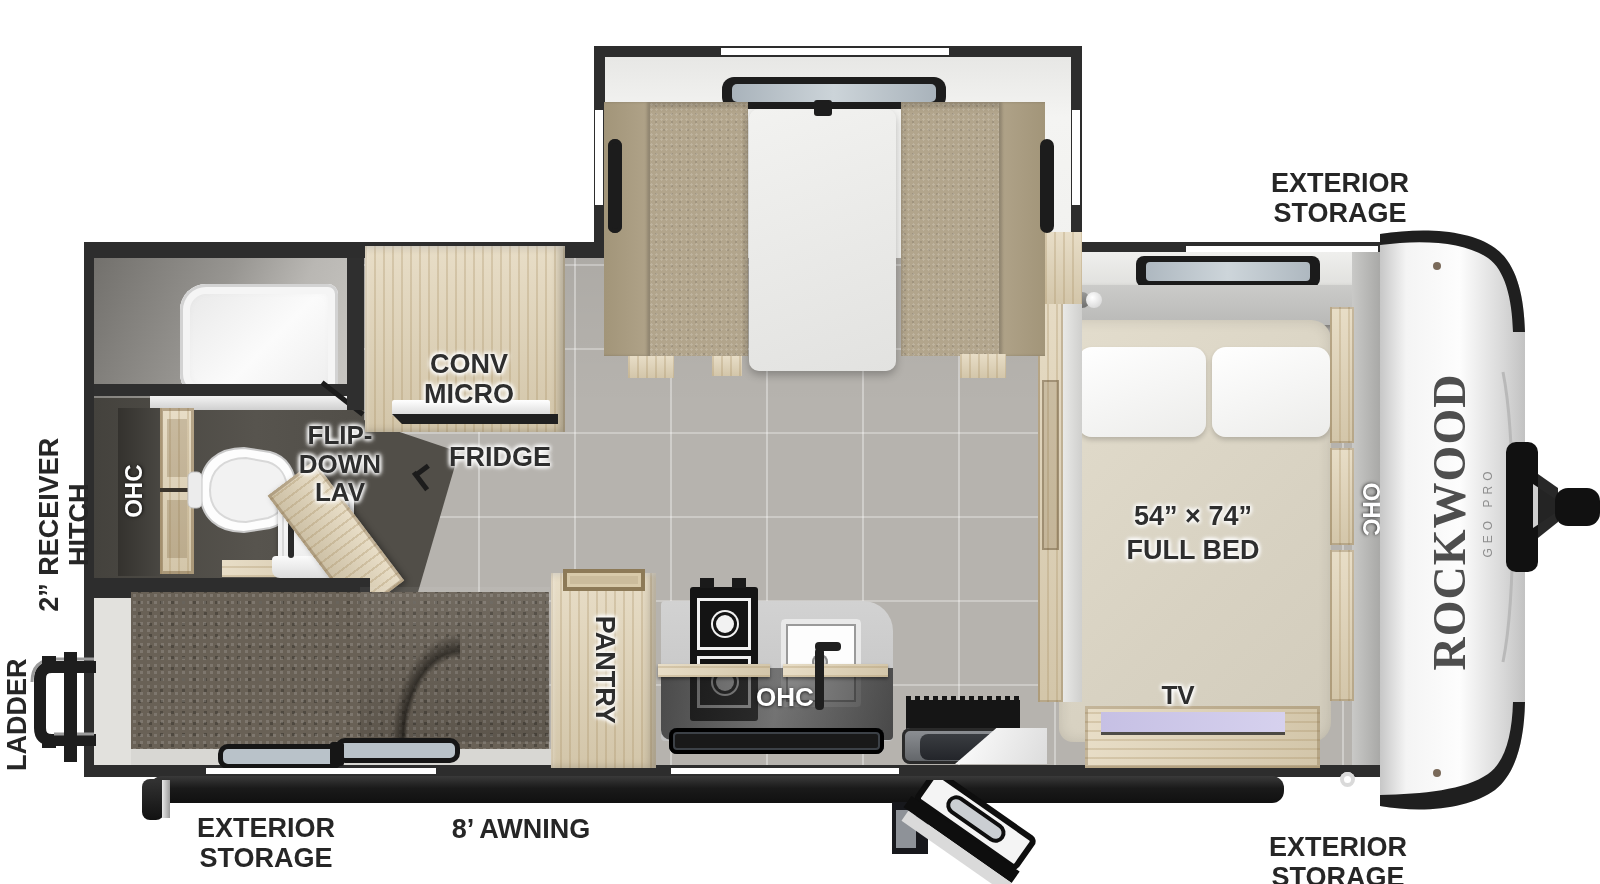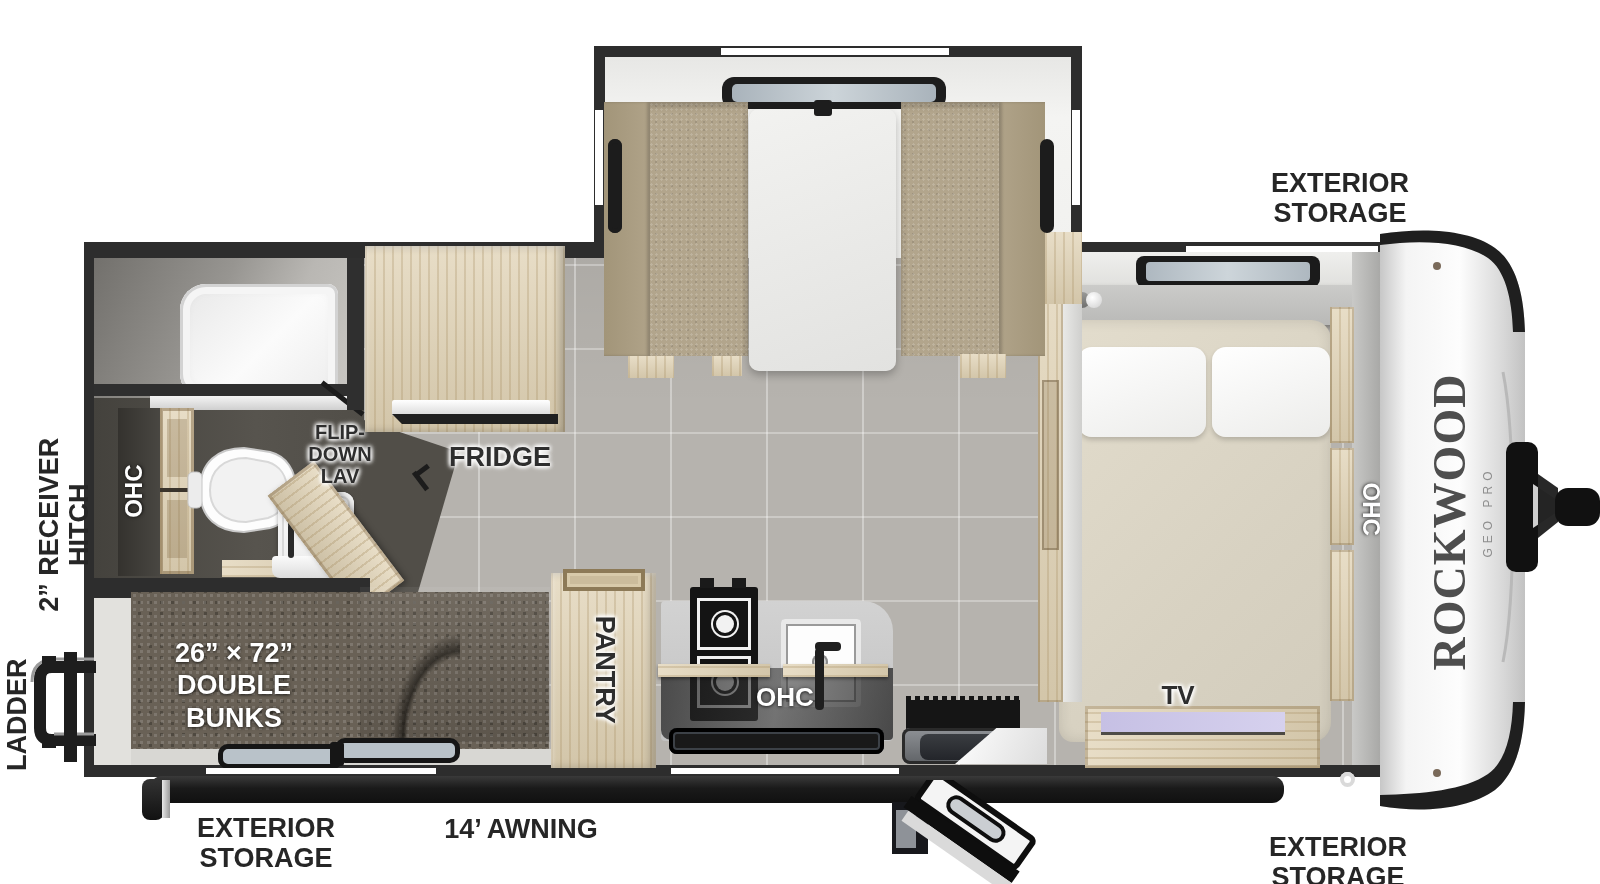--- a/index.html
+++ b/index.html
@@ -70,46 +70,46 @@
 <div class="abs" style="left:288px;top:524px;width:6px;height:34px;background:#2a2a2a;border-radius:3px;"></div>
 <div class="abs" style="left:288px;top:521px;width:16px;height:6px;background:#2a2a2a;border-radius:3px;"></div>
 
 <div class="abs" style="left:352px;top:448px;width:58px;height:150px;transform:rotate(-37deg);transform-origin:50% 100%;background-color:#e3d5b7;background-image:repeating-linear-gradient(0deg,rgba(165,140,95,.30) 0 2px,rgba(0,0,0,0) 2px 9px),linear-gradient(90deg,rgba(0,0,0,.10),rgba(255,255,255,.25));box-shadow:inset 0 0 0 3px rgba(120,95,60,.35), 2px 3px 6px rgba(0,0,0,.35);"></div>
 
 <div class="abs" style="left:418px;top:470px;width:5px;height:22px;background:#1c1c1c;transform:rotate(-37deg);"></div>
 <div class="abs" style="left:414px;top:468px;width:16px;height:5px;background:#1c1c1c;transform:rotate(-37deg);"></div>
 
 <div class="abs" style="left:84px;top:578px;width:286px;height:20px;background:#2d2d2d;"></div>
 
-<div class="lbl glow" style="left:260px;top:421px;width:160px;font-size:20px;">FLIP-<br>DOWN<br>LAV</div>
+<div class="lbl glow" style="left:260px;top:421px;width:160px;font-size:26px;">FLIP-<br>DOWN<br>LAV</div>
 
 <div class="wood abs" style="left:365px;top:246px;width:200px;height:186px;box-shadow:inset -5px 0 8px rgba(0,0,0,.25), inset 2px 2px 4px rgba(255,255,255,.4);"></div>
 
 <div class="abs" style="left:392px;top:400px;width:158px;height:16px;background:linear-gradient(180deg,#ffffff,#d9d9d9);border-radius:2px;"></div>
 <div class="abs" style="left:392px;top:414px;width:166px;height:10px;background:#202020;clip-path:polygon(0 0,100% 0,100% 100%,6% 100%);"></div>
 
+<div class="lbl glow" style="left:389px;top:350px;width:160px;font-size:27px;">CONV<br>MICRO</div>
 
 <div class="lbl glow" style="left:420px;top:443px;width:160px;font-size:27px;">FRIDGE</div>
 
 <div class="abs" style="left:94px;top:598px;width:40px;height:167px;background:#e2e1dd;"></div>
 
 <div class="fabric abs" style="left:131px;top:592px;width:418px;height:157px;"></div>
 
 <div class="abs" style="left:300px;top:592px;width:160px;height:157px;background:radial-gradient(ellipse 95px 150px at 100% 95%,rgba(0,0,0,0) 55%,rgba(30,27,22,.75) 60%,rgba(0,0,0,0) 72%);"></div>
 <div class="abs" style="left:360px;top:587px;width:190px;height:155px;background:linear-gradient(180deg,rgba(255,255,255,.06),rgba(0,0,0,.12));"></div>
 
 <div class="abs" style="left:131px;top:749px;width:420px;height:16px;background:#d8d7d3;"></div>
 
 <div class="abs" style="left:218px;top:744px;width:125px;height:25px;background:#b9c2c9;border:5px solid #161616;border-radius:10px;box-sizing:border-box;"></div>
 
 <div class="abs" style="left:335px;top:738px;width:125px;height:25px;background:#b9c2c9;border:5px solid #161616;border-radius:10px;box-sizing:border-box;"></div>
 
 <div class="abs" style="left:330px;top:742px;width:14px;height:24px;background:#161616;border-radius:3px;"></div>
 
-<div class="lbl wlbl" style="left:134px;top:637px;width:200px;font-size:27px;line-height:1.2;">26” × 72”<br>DOUBLE<br>BUNKS</div>
 
 <div class="wood abs" style="left:551px;top:573px;width:105px;height:195px;box-shadow:inset -6px 0 8px rgba(0,0,0,.22), inset 2px 2px 4px rgba(255,255,255,.4);"></div>
 
 <div class="abs" style="left:563px;top:569px;width:82px;height:22px;background:#cbbc9c;box-shadow:inset 0 0 0 4px #8d7a57, inset 0 0 0 7px #d8caaa;"></div>
 
 <div class="lbl glow" style="left:544px;top:655px;width:120px;font-size:27px;transform:rotate(90deg);">PANTRY</div>
 
 <div class="abs" style="left:661px;top:601px;width:232px;height:140px;background:linear-gradient(180deg,#d2d2d2,#c2c2c2);border-radius:4px 30px 4px 4px;"></div>
 
 <div class="abs" style="left:781px;top:619px;width:80px;height:88px;background:#fdfdfd;box-shadow:inset 0 0 0 5px #e9e9e9,inset 0 0 0 7px #9a9a9a;border-radius:4px;"></div>
@@ -161,20 +161,21 @@
 <div class="abs" style="left:1086px;top:292px;width:16px;height:16px;background:radial-gradient(circle at 40% 35%,#ffffff,#cfcfcf);border-radius:50%;"></div>
 
 <div class="abs" style="left:1352px;top:252px;width:40px;height:513px;background:linear-gradient(90deg,#c9c9c7,#a9a9a7 70%,#8a8a88);"></div>
 
 <div class="abs" style="left:1059px;top:320px;width:272px;height:422px;background:linear-gradient(135deg,#e3ddcd,#d8d2c2 60%,#d2ccbc);border-radius:14px 20px 20px 14px;box-shadow:inset 0 0 14px rgba(0,0,0,.12);"></div>
 
 <div class="abs" style="left:1078px;top:347px;width:128px;height:90px;background:linear-gradient(160deg,#ffffff,#ececea);border-radius:14px;box-shadow:0 3px 5px rgba(0,0,0,.18);"></div>
 
 <div class="abs" style="left:1212px;top:347px;width:118px;height:90px;background:linear-gradient(160deg,#ffffff,#ececea);border-radius:14px;box-shadow:0 3px 5px rgba(0,0,0,.18);"></div>
 
+<div class="lbl glow" style="left:1093px;top:500px;width:200px;font-size:27px;line-height:1.25;">54” × 74”<br>FULL BED</div>
 
 <div class="wood abs" style="left:1330px;top:307px;width:24px;height:136px;box-shadow:inset 0 0 0 2px rgba(120,95,60,.3);"></div>
 <div class="wood abs" style="left:1330px;top:448px;width:24px;height:97px;box-shadow:inset 0 0 0 2px rgba(120,95,60,.3);"></div>
 <div class="wood abs" style="left:1330px;top:550px;width:24px;height:151px;box-shadow:inset 0 0 0 2px rgba(120,95,60,.3);"></div>
 
 <div class="lbl wlbl" style="left:1336px;top:496px;width:70px;font-size:24px;transform:rotate(90deg);">OHC</div>
 
 <div class="wood abs" style="left:1038px;top:265px;width:25px;height:437px;box-shadow:inset 0 0 0 2px rgba(120,95,60,.3);"></div>
 <div class="abs" style="left:1063px;top:265px;width:19px;height:437px;background:linear-gradient(90deg,#e9e9e7,#cfcfcd);"></div>
 <div class="abs" style="left:1042px;top:380px;width:17px;height:170px;background:rgba(120,95,60,.22);box-shadow:inset 0 0 0 2px rgba(90,70,40,.35);"></div>
@@ -286,18 +287,18 @@
 </svg>
 
 <div class="lbl" style="left:-62px;top:700px;width:160px;font-size:27px;transform:rotate(-90deg);">LADDER</div>
 
 <div class="lbl" style="left:-60px;top:495px;width:250px;font-size:27px;transform:rotate(-90deg);">2” RECEIVER HITCH</div>
 
 <div class="lbl" style="left:1240px;top:168px;width:200px;font-size:27px;line-height:1.12;">EXTERIOR<br>STORAGE</div>
 
 <div class="lbl" style="left:166px;top:813px;width:200px;font-size:27px;line-height:1.12;">EXTERIOR<br>STORAGE</div>
 
-<div class="lbl" style="left:421px;top:815px;width:200px;font-size:27px;">14’ AWNING</div>
+<div class="lbl" style="left:421px;top:815px;width:200px;font-size:27px;">8’ AWNING</div>
 
 
 <div class="lbl" style="left:1238px;top:832px;width:200px;font-size:27px;line-height:1.12;">EXTERIOR<br>STORAGE</div>
 
 </div>
 
 </body></html>

